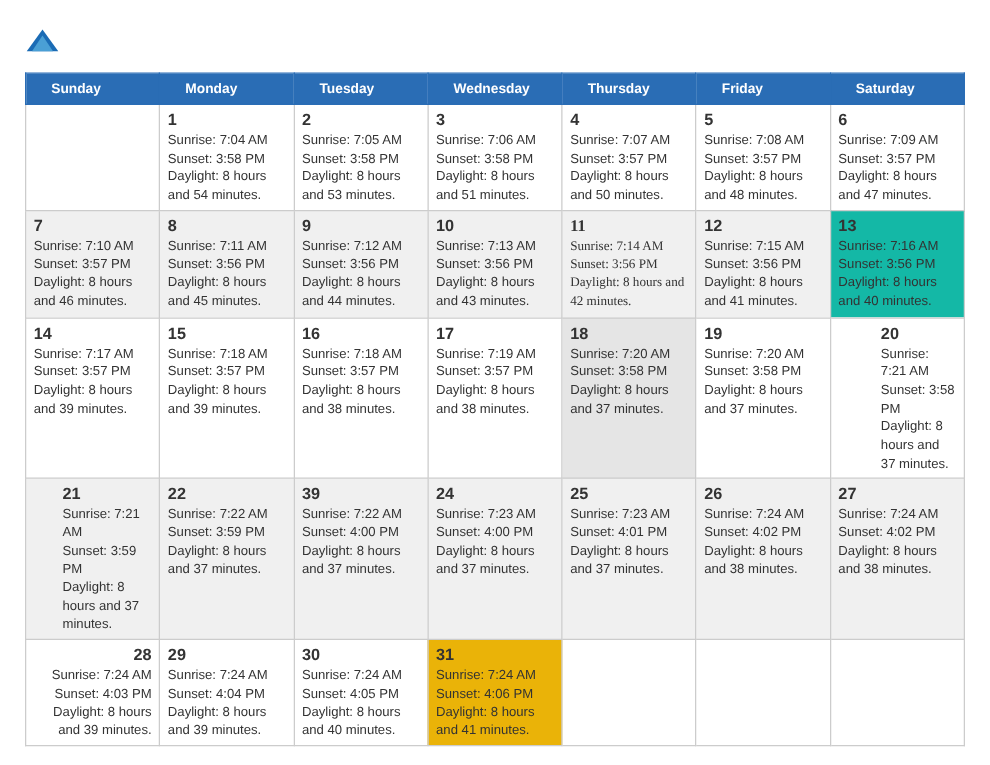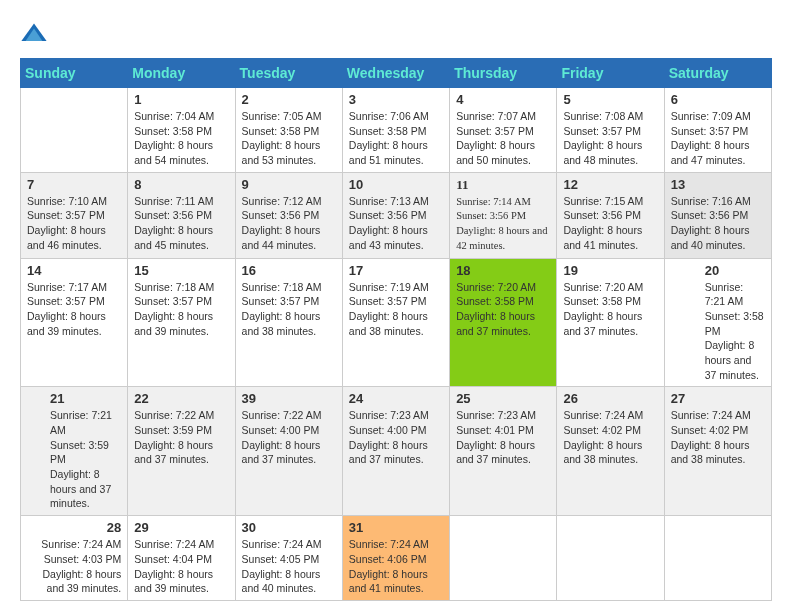--- a/index.html
+++ b/index.html
@@ -46,24 +46,24 @@
       font-size: 16px;
       color: #555;
     }
     .calendar {
       width: 100%;
       border-collapse: collapse;
       border: 1px solid #ccc;
     }
     .calendar th {
       background-color: #2a6db5;
-      color: #5eead4;
+      color: #ffffff;
       text-align: left;
-      padding: 6px 4px;
-      font-size: 14px;
+      padding: 6px 20px;
+      font-size: 11px;
       border: 1px solid #2a6db5;
     }
     .calendar td {
       border: 1px solid #ccc;
       vertical-align: top;
       padding: 4px 6px;
       width: 107px;
       min-height: 80px;
     }
     .day-number {
@@ -169,21 +169,21 @@
           <div class="day-info">Sunrise: 7:13 AM<br>Sunset: 3:56 PM<br>Daylight: 8 hours and 43 minutes.</div>
         </td>
         <td style="background-color: rgb(240, 240, 240); font-family: Liberation Serif, serif;">
           <span class="day-number">11</span>
           <div class="day-info">Sunrise: 7:14 AM<br>Sunset: 3:56 PM<br>Daylight: 8 hours and 42 minutes.</div>
         </td>
         <td style="background-color: rgb(240, 240, 240); margin-top: 36px;">
           <span class="day-number">12</span>
           <div class="day-info">Sunrise: 7:15 AM<br>Sunset: 3:56 PM<br>Daylight: 8 hours and 41 minutes.</div>
         </td>
-        <td style="background-color: #e5e5e5; margin-top: 40px;">
+        <td style="background-color: #14b8a6; margin-top: 40px;">
           <span class="day-number">13</span>
           <div class="day-info">Sunrise: 7:16 AM<br>Sunset: 3:56 PM<br>Daylight: 8 hours and 40 minutes.</div>
         </td>
       </tr>
       <tr>
         <td style="background-color: rgb(255, 255, 255);">
           <span class="day-number">14</span>
           <div class="day-info">Sunrise: 7:17 AM<br>Sunset: 3:57 PM<br>Daylight: 8 hours and 39 minutes.</div>
         </td>
         <td style="background-color: rgb(255, 255, 255);">
@@ -191,21 +191,21 @@
           <div class="day-info">Sunrise: 7:18 AM<br>Sunset: 3:57 PM<br>Daylight: 8 hours and 39 minutes.</div>
         </td>
         <td style="background-color: rgb(255, 255, 255);">
           <span class="day-number">16</span>
           <div class="day-info">Sunrise: 7:18 AM<br>Sunset: 3:57 PM<br>Daylight: 8 hours and 38 minutes.</div>
         </td>
         <td style="background-color: rgb(255, 255, 255);">
           <span class="day-number">17</span>
           <div class="day-info">Sunrise: 7:19 AM<br>Sunset: 3:57 PM<br>Daylight: 8 hours and 38 minutes.</div>
         </td>
-        <td style="background-color: #84cc16;">
+        <td style="background-color: #e5e5e5;">
           <span class="day-number">18</span>
           <div class="day-info">Sunrise: 7:20 AM<br>Sunset: 3:58 PM<br>Daylight: 8 hours and 37 minutes.</div>
         </td>
         <td style="background-color: rgb(255, 255, 255);">
           <span class="day-number">19</span>
           <div class="day-info">Sunrise: 7:20 AM<br>Sunset: 3:58 PM<br>Daylight: 8 hours and 37 minutes.</div>
         </td>
         <td style="background-color: rgb(255, 255, 255); padding-left: 40px;">
           <span class="day-number">20</span>
           <div class="day-info">Sunrise: 7:21 AM<br>Sunset: 3:58 PM<br>Daylight: 8 hours and 37 minutes.</div>
@@ -247,21 +247,21 @@
           <div class="day-info">Sunrise: 7:24 AM<br>Sunset: 4:03 PM<br>Daylight: 8 hours and 39 minutes.</div>
         </td>
         <td style="background-color: rgb(255, 255, 255);">
           <span class="day-number">29</span>
           <div class="day-info">Sunrise: 7:24 AM<br>Sunset: 4:04 PM<br>Daylight: 8 hours and 39 minutes.</div>
         </td>
         <td style="background-color: rgb(255, 255, 255);">
           <span class="day-number">30</span>
           <div class="day-info">Sunrise: 7:24 AM<br>Sunset: 4:05 PM<br>Daylight: 8 hours and 40 minutes.</div>
         </td>
-        <td style="background-color: #fdba74; margin-left: 34px;">
+        <td style="background-color: #eab308; margin-left: 34px;">
           <span class="day-number">31</span>
           <div class="day-info">Sunrise: 7:24 AM<br>Sunset: 4:06 PM<br>Daylight: 8 hours and 41 minutes.</div>
         </td>
         <td class="empty-cell"></td>
         <td class="empty-cell"></td>
         <td class="empty-cell"></td>
       </tr>
     </tbody>
 </table>
 

